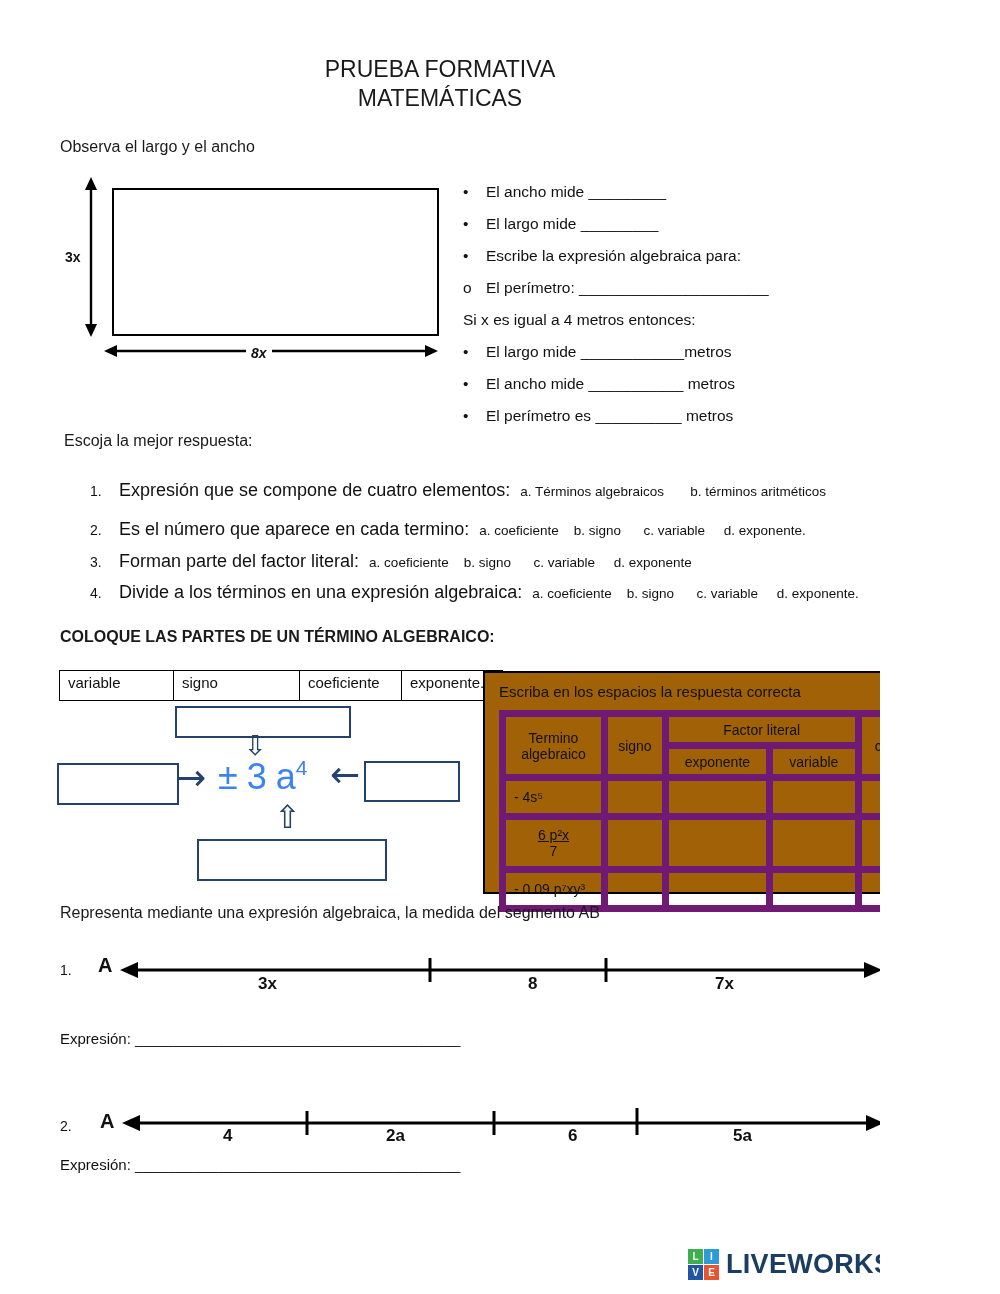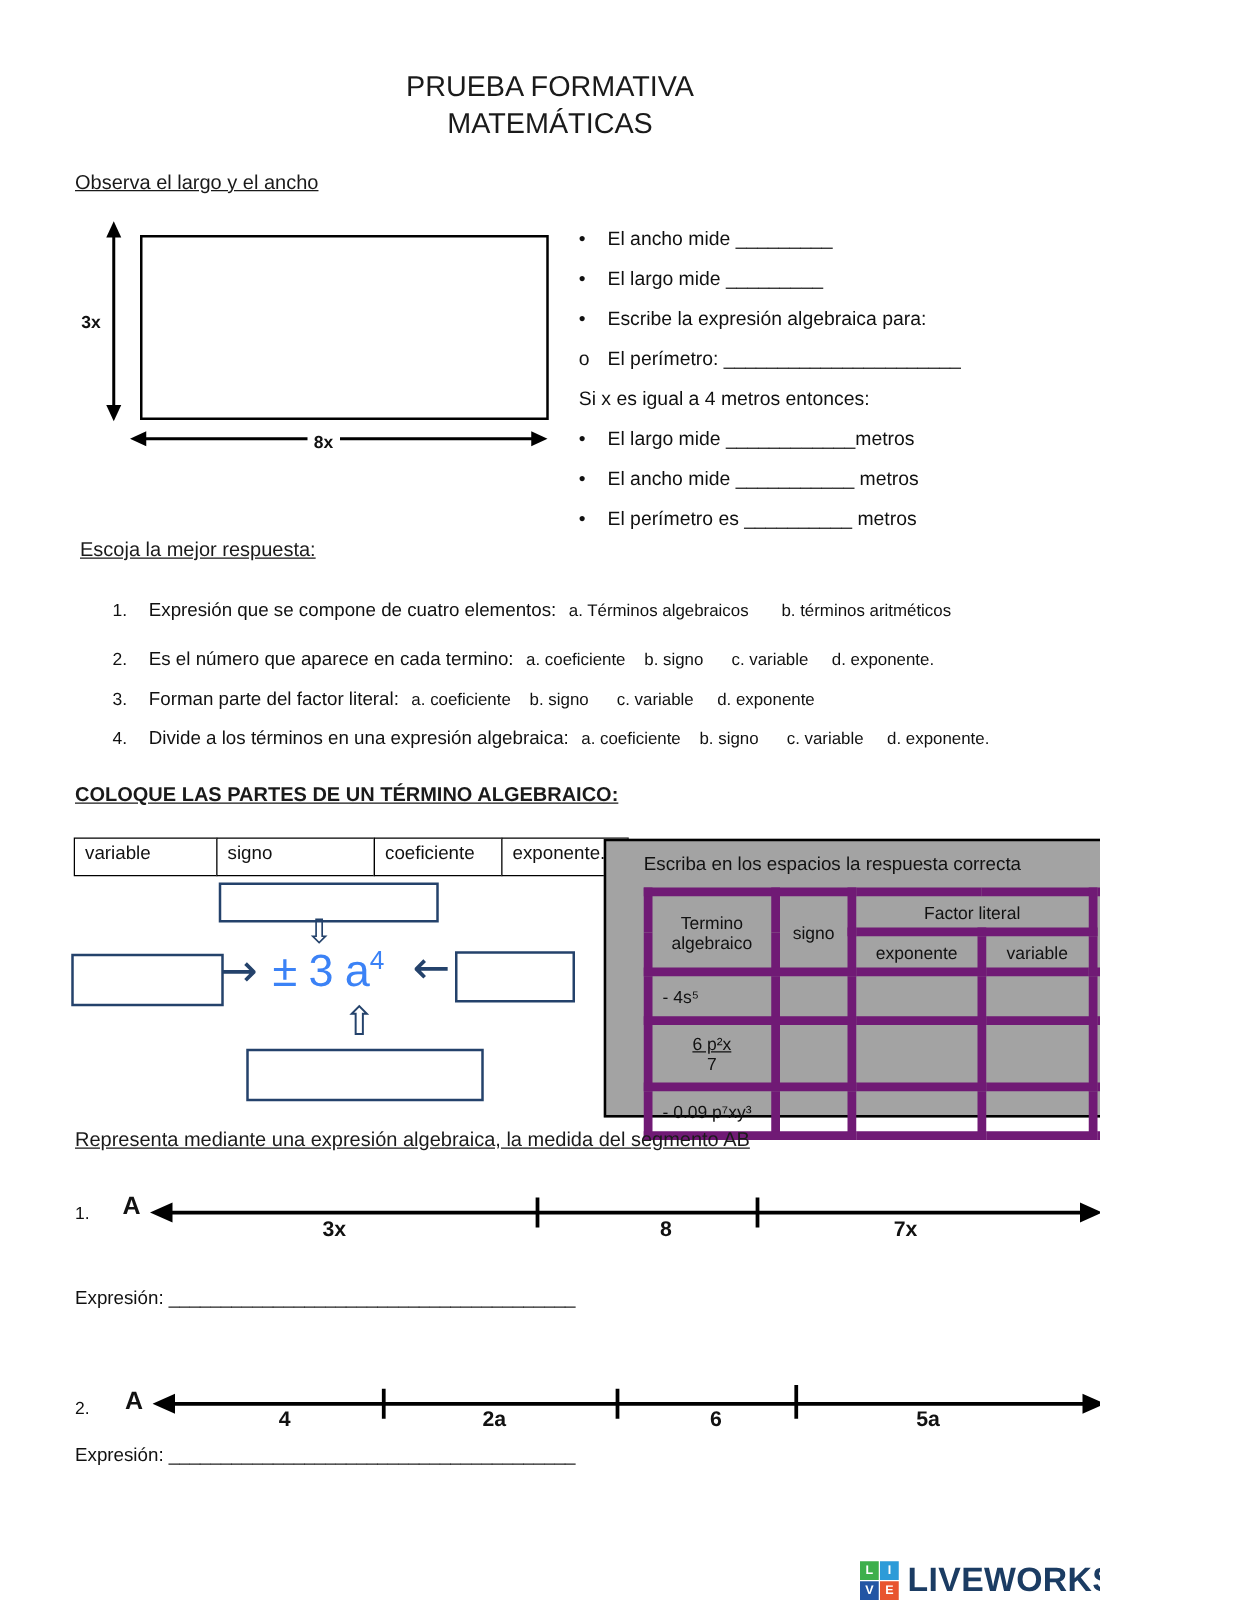--- a/index.html
+++ b/index.html
@@ -1,39 +1,39 @@
 <!DOCTYPE html>
 <html><head>
 <meta charset="utf-8">
 <style>
   html,body{margin:0;padding:0;background:#fff;}
   .page{position:relative;width:880px;height:1294px;background:#fff;color:#111;
         font-family:"Liberation Sans",sans-serif;overflow:hidden;}
   .abs{position:absolute;}
   .title-line{width:100%;text-align:center;font-size:23px;line-height:29px;color:#1a1a1a;}
-  .h16{font-size:16px;color:#1a1a1a;text-decoration:underline;}
+  .h16{font-size:16px;color:#1a1a1a;}
   .bold{font-weight:bold;}
   .rect-shape{border:2px solid #000;background:#fff;}
   .dimlabel{font-weight:bold;font-size:14px;background:#fff;padding:0 5px;}
   .blist{display:flex;flex-direction:column;}
   .bline{display:flex;height:32px;align-items:center;font-size:15.5px;}
   .bline .marker{width:23px;flex:none;}
   .bline.nomarker .marker{width:0;}
   .q{display:flex;align-items:baseline;}
   .qnum{width:29px;flex:none;font-size:14px;}
-  .qtext{font-size:15px;white-space:pre;}
+  .qtext{font-size:18px;white-space:pre;}
   .qopts{font-size:13.5px;margin-left:10px;white-space:pre-wrap;}
   .bank{display:flex;}
   .bank .cell{border:1px solid #000;height:26px;font-size:15px;padding:3px 0 0 8px;margin-left:-1px;background:#fff;}
   .dbox{position:absolute;border:2px solid #24426b;background:#fff;}
   .darrow{position:absolute;color:#24426b;line-height:1;font-family:"DejaVu Sans",sans-serif;}
   .term{position:absolute;font-size:36px;color:#3b82f6;}
   .term .part{margin-right:9px;}
   .term .exp{font-size:21px;vertical-align:14px;}
-  .panel{position:absolute;border:2px solid #000;background:#a3a3a3;padding-left:16px;}
+  .panel{position:absolute;border:2px solid #000;background:#a16207;}
   .panel-heading{font-size:15px;padding:10px 0 0 14px;}
   .ptable{border-collapse:collapse;font-size:14px;margin:10px 0 0 14px;}
   .ptable td{border:7px solid #701a75;text-align:center;vertical-align:middle;padding:2px 4px;}
   .ptable td.lft{text-align:left;padding-left:8px;}
   .frac .num{text-decoration:underline;}
   .seg-letter{font-weight:bold;font-size:20px;}
   .seg-label{font-weight:bold;font-size:17px;}
   .seg-num{font-size:14px;}
   .expr{font-size:15px;text-align:right;}
   .footer{display:flex;align-items:center;gap:7px;}
@@ -60,21 +60,21 @@
     <polygon points="9,1 3,14 15,14" fill="#000"></polygon>
     <polygon points="9,161 3,148 15,148" fill="#000"></polygon>
   </svg>
   <div class="abs dimlabel" style="left:60px;top:249px;">3x</div>
 
   <svg class="abs" style="left:103px;top:342px;" width="336" height="18">
     <line x1="12" y1="9" x2="324" y2="9" stroke="#000" stroke-width="2.4"></line>
     <polygon points="1,9 14,3 14,15" fill="#000"></polygon>
     <polygon points="335,9 322,3 322,15" fill="#000"></polygon>
   </svg>
-  <div class="abs dimlabel" style="left:246px;top:345px;">8x</div>
+  <div class="abs dimlabel" style="left:246px;top:345px;font-style:italic;">8x</div>
 
   <div class="abs blist" style="left:463px;top:176px;width:520px;">
     <div class="bline">
       <span class="marker">•</span>
       <span>El ancho mide _________</span>
     </div>
     <div class="bline">
       <span class="marker">•</span>
       <span>El largo mide  _________</span>
     </div>

